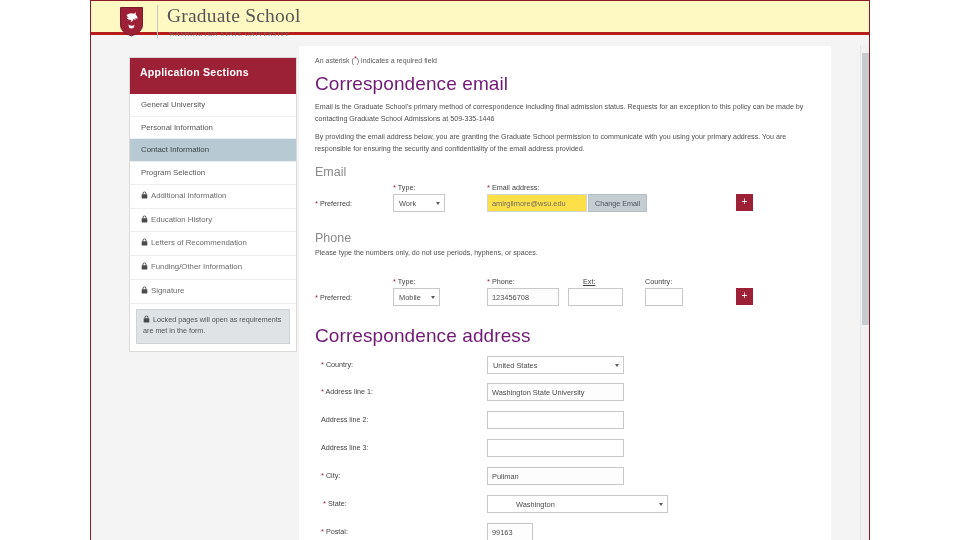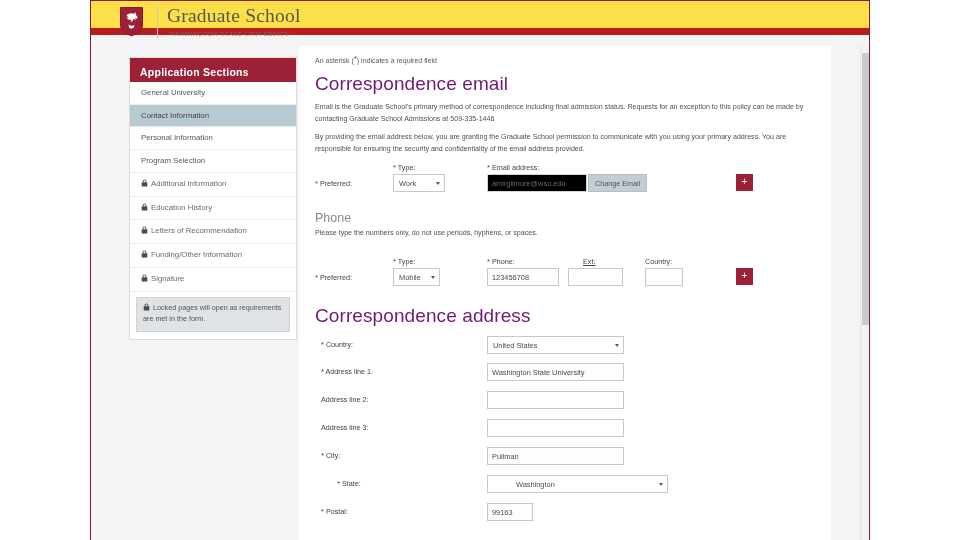--- a/index.html
+++ b/index.html
@@ -21,22 +21,22 @@
     border-top: 1.5px solid #8d1a26;
     background: #f4f4f4;
     overflow: hidden;
   }
 
   
   #site-header {
     position: absolute;
     left: 0; top: 0;
     width: 778px; height: 34px;
-    background: #fde047;
-    border-bottom: 7px solid #b91c1c;
+    background: #fef9c3;
+    border-bottom: 3px solid #b91c1c;
   }
   .logo-shield {
     position: absolute;
     left: 28px; top: 5px;
     width: 25px; height: 31px;
   }
   .logo-divider {
     position: absolute;
     left: 66px; top: 4px;
     width: 1px; height: 33px;
@@ -76,21 +76,21 @@
     left: 38px; top: 11px;
     width: 168px;
     background: #ffffff;
     border: 1px solid #ddd9d6;
   }
   #sidebar-header {
     background: #9c2137;
     color: #ffffff;
     font-size: 10.5px;
     font-weight: bold;
-    padding: 8px 9px 4px 10px;
+    padding: 8px 9px 16px 10px;
     letter-spacing: 0.25px;
   }
   .nav-item {
     font-size: 7.8px;
     color: #565656;
     padding: 6px 8px 6px 11px;
     border-bottom: 1px solid #eeeeee;
     white-space: nowrap;
     line-height: 1.25;
   }
@@ -182,21 +182,21 @@
     font-size: 7.4px;
     color: #4a4a4a;
     padding: 0 4px;
     line-height: 17px;
     height: 18px;
     font-family: "Liberation Sans", sans-serif;
     overflow: hidden;
     white-space: nowrap;
   }
   .inp.filled { background: #fdfdfd; }
-  .inp.grayed { background: #000000; border-color: #d4d4d4; color: #6b6b6b; }
+  .inp.grayed { background: #fde047; border-color: #d4d4d4; color: #6b6b6b; }
 
   .sel {
     position: absolute;
     background: #ffffff;
     border: 1px solid #c8c8c8;
     font-size: 7.4px;
     color: #4a4a4a;
     padding: 0 14px 0 5px;
     line-height: 17px;
     height: 18px;
@@ -272,25 +272,25 @@
   </div>
 
   <div id="page-body">
 
     <div id="sidebar">
       <div id="sidebar-header">Application Sections</div>
 
       <div class="nav-item">
         <span>General University</span>
       </div>
+      <div class="nav-item">
+        <span>Personal Information</span>
+      </div>
       <div class="nav-item active">
         <span>Contact Information</span>
-      </div>
-      <div class="nav-item">
-        <span>Personal Information</span>
       </div>
       <div class="nav-item">
         <span>Program Selection</span>
       </div>
       <div class="nav-item locked">
         <span class="lock-glyph">
           <svg width="7" height="8" viewBox="0 0 7 8">
               <path d="M1.6 3.3V2.3a1.9 1.9 0 013.8 0v1h-.9v-1a1 1 0 00-2 0v1z" fill="#4a4a4a"></path>
               <rect x="0.7" y="3.3" width="5.6" height="4.3" rx="0.5" fill="#4a4a4a"></rect>
             </svg>
@@ -342,20 +342,21 @@
     <div id="content">
 
       <div class="req-note">
         <span>An asterisk (</span><sup class="sup-ast ast">*</sup><span>) indicates a required field</span>
       </div>
 
       <h2 class="sec-title">Correspondence email</h2>
       <p class="para">Email is the Graduate School's primary method of correspondence including final admission status. Requests for an exception to this policy can be made by contacting Graduate School Admissions at 509-335-1446</p>
       <p class="para">By providing the email address below, you are granting the Graduate School permission to communicate with you using your primary address. You are responsible for ensuring the security and confidentiality of the email address provided.</p>
 
+      <h3 class="sub-title">Email</h3>
 
       <div class="frow" style="height:38px;">
         <span class="fcaption" style="left:78px; top:0;">
           <span class="ast">*</span>
           <span>Type:</span>
         </span>
         <span class="fcaption" style="left:172px; top:0;">
           <span class="ast">*</span>
           <span>Email address:</span>
         </span>
@@ -466,21 +467,21 @@
         <span class="flabel" style="left:6px; top:6px;">
           <span class="ast">*</span>
           <span>City:</span>
         </span>
         <div class="inp filled" style="left:172px; top:2px; width:137px;">
           <span>Pullman</span>
         </div>
       </div>
 
       <div class="frow" style="height:28px;">
-        <span class="flabel" style="left:22px; top:6px;">
+        <span class="flabel" style="left:8px; top:6px;">
           <span class="ast">*</span>
           <span>State:</span>
         </span>
         <div class="sel" style="left:172px; top:2px; width:181px;padding-left:28px;">
           <span>Washington</span>
           <span class="caret"></span>
         </div>
       </div>
 
       <div class="frow" style="height:28px;">

